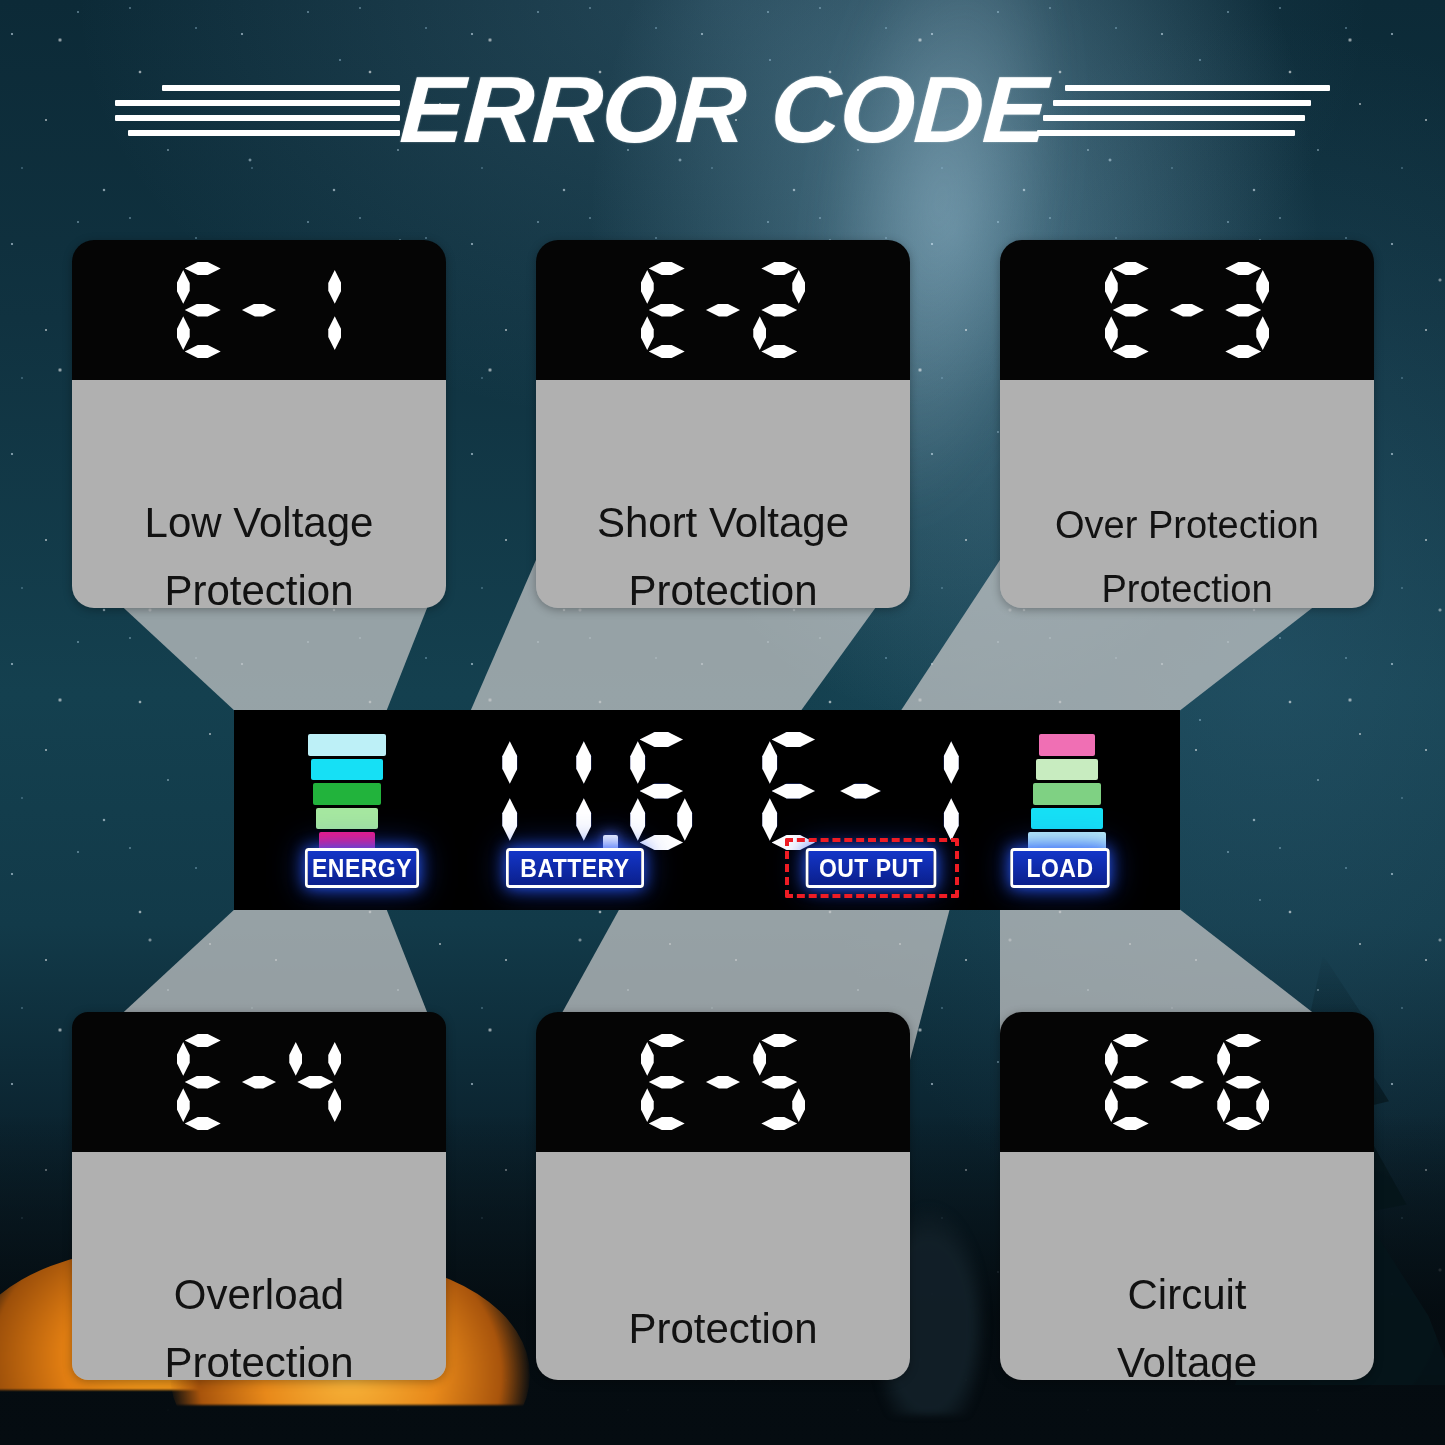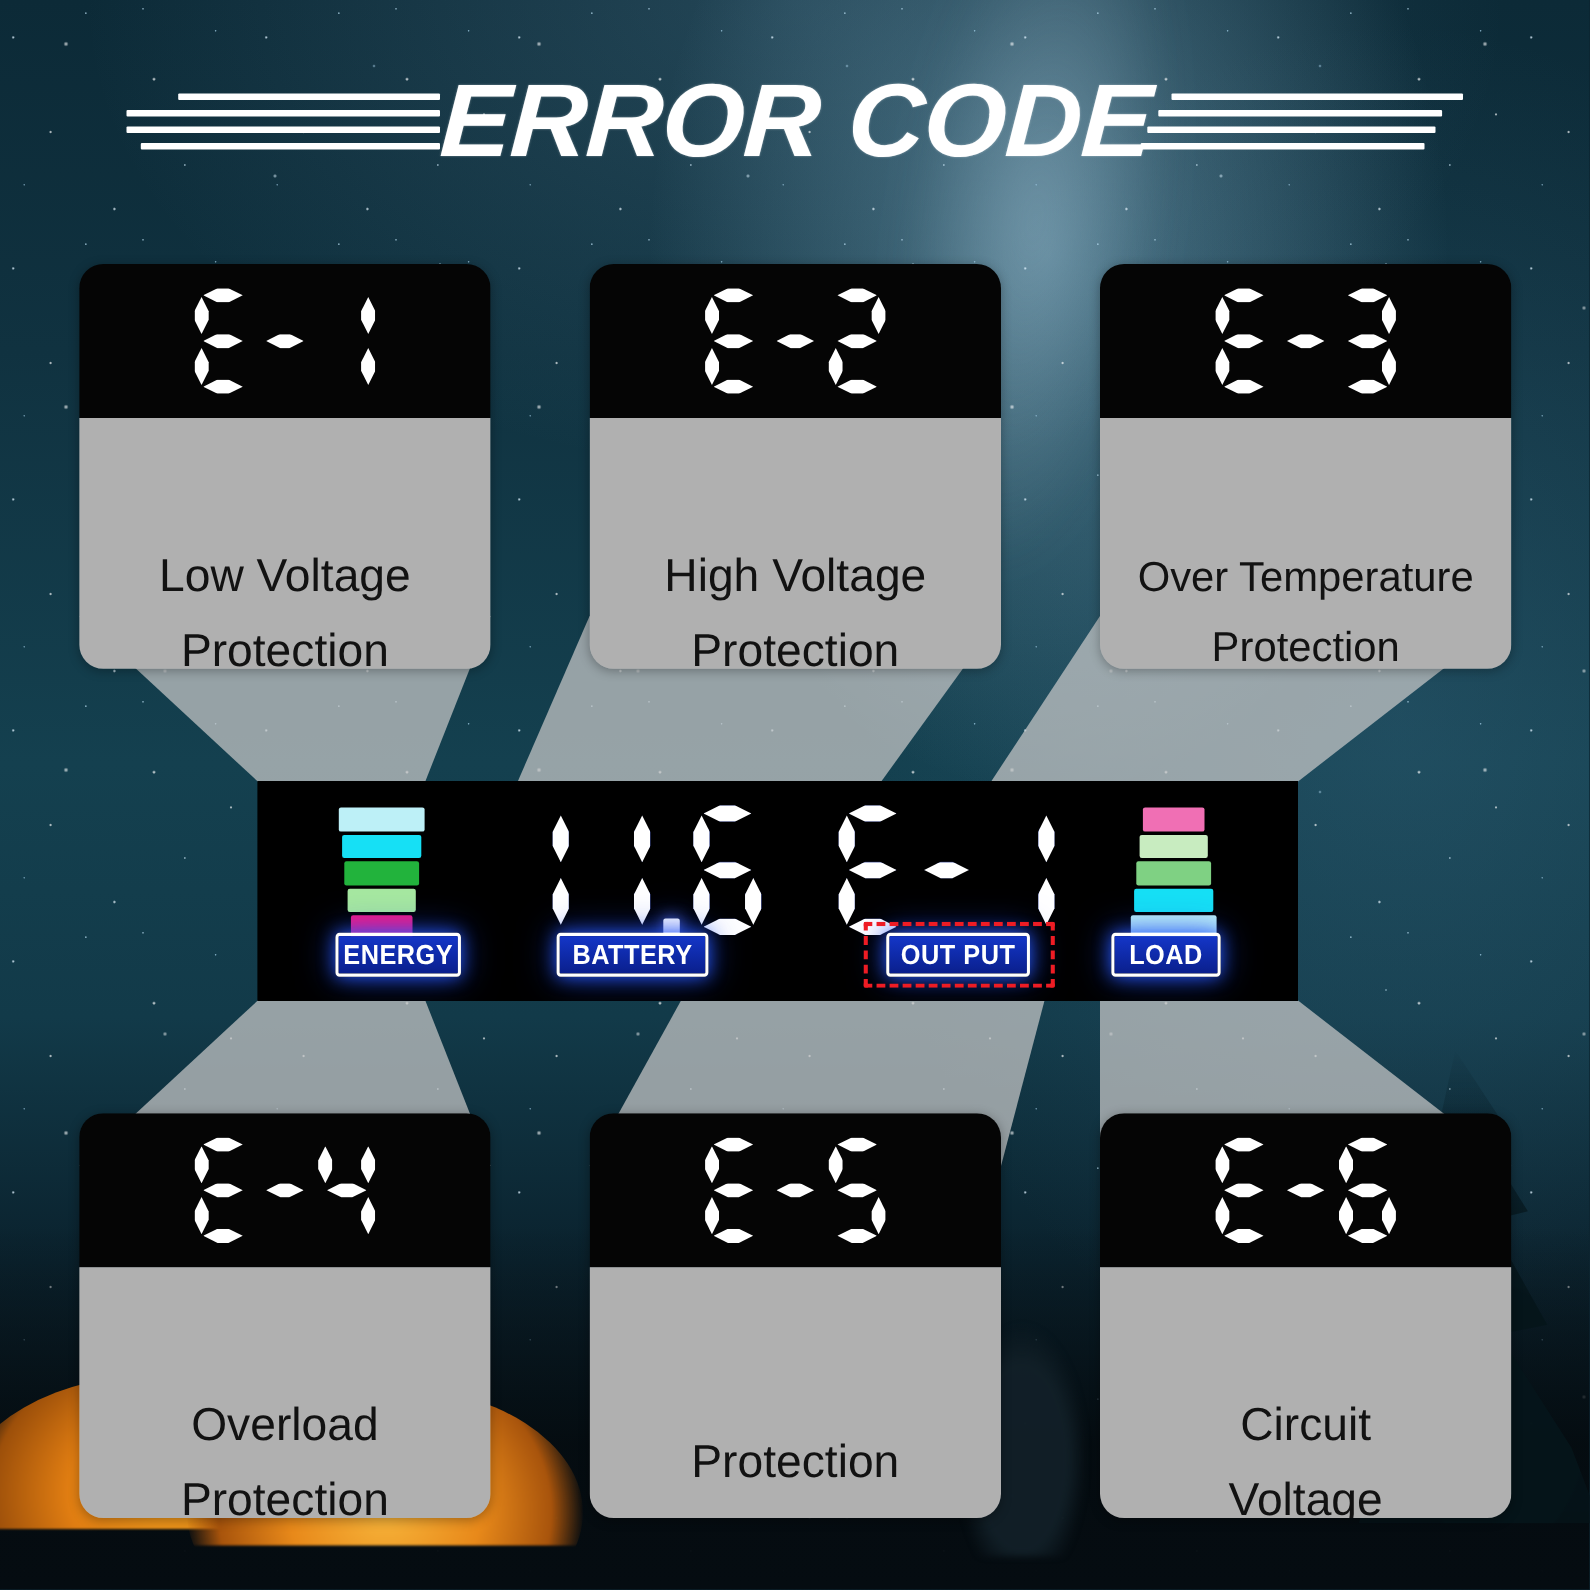--- a/index.html
+++ b/index.html
@@ -317,21 +317,21 @@
         <span class="seg-char" style="width: 52px; height: 96px; --t: 13px;">
           <i class="h sA"></i>
           <i class="v sB"></i>
           <i class="h sD"></i>
           <i class="v sE"></i>
           <i class="h sG"></i>
         </span>
       </span>
   </div>
   <div class="card-body">
-    <div class="line">High Voltage</div>
+    <div class="line">Short Voltage</div>
     <div class="line">Protection</div>
   </div>
 </div>
 
 <div class="card" id="card-e3" style="left:1000px; top:240px; width:374px; height:368px;">
   <div class="card-code">
     <span class="seg-group" style="gap: 10px; height: 96px;">
         <span class="seg-char" style="width: 52px; height: 96px; --t: 13px;">
           <i class="h sA"></i>
           <i class="h sD"></i>
@@ -345,21 +345,21 @@
         <span class="seg-char" style="width: 52px; height: 96px; --t: 13px;">
           <i class="h sA"></i>
           <i class="v sB"></i>
           <i class="v sC"></i>
           <i class="h sD"></i>
           <i class="h sG"></i>
         </span>
       </span>
   </div>
   <div class="card-body">
-    <div class="line sm">Over Temperature</div>
+    <div class="line sm">Over Protection</div>
     <div class="line sm">Protection</div>
   </div>
 </div>
 
 <div id="display">
 
   <div class="bars funnel" id="bars-energy">
     <span class="b" style="background: rgb(189, 240, 247);"></span>
     <span class="b" style="background: rgb(22, 224, 245);"></span>
     <span class="b" style="background: rgb(34, 179, 60);"></span>
@@ -418,21 +418,21 @@
 
   <div class="lbl-row">
     <div class="lbl" id="lbl-energy">ENERGY</div>
     <div class="lbl" id="lbl-battery">BATTERY</div>
     <div class="lbl" id="lbl-output">OUT PUT</div>
     <div class="lbl" id="lbl-load">LOAD</div>
     <div id="output-dash"></div>
   </div>
 </div>
 
-<div class="card" id="card-e4" style="left:72px;  top:1012px; width:374px; height:368px;">
+<div class="card" id="card-e4" style="left:72px;  top:1012px; width:374px; height:368px;border-radius:16px;">
   <div class="card-code">
     <span class="seg-group" style="gap: 10px; height: 96px;">
         <span class="seg-char" style="width: 52px; height: 96px; --t: 13px;">
           <i class="h sA"></i>
           <i class="h sD"></i>
           <i class="v sE"></i>
           <i class="v sF"></i>
           <i class="h sG"></i>
         </span>
         <span class="seg-char dash" style="width: 40.56px; height: 96px; --t: 13px;">

